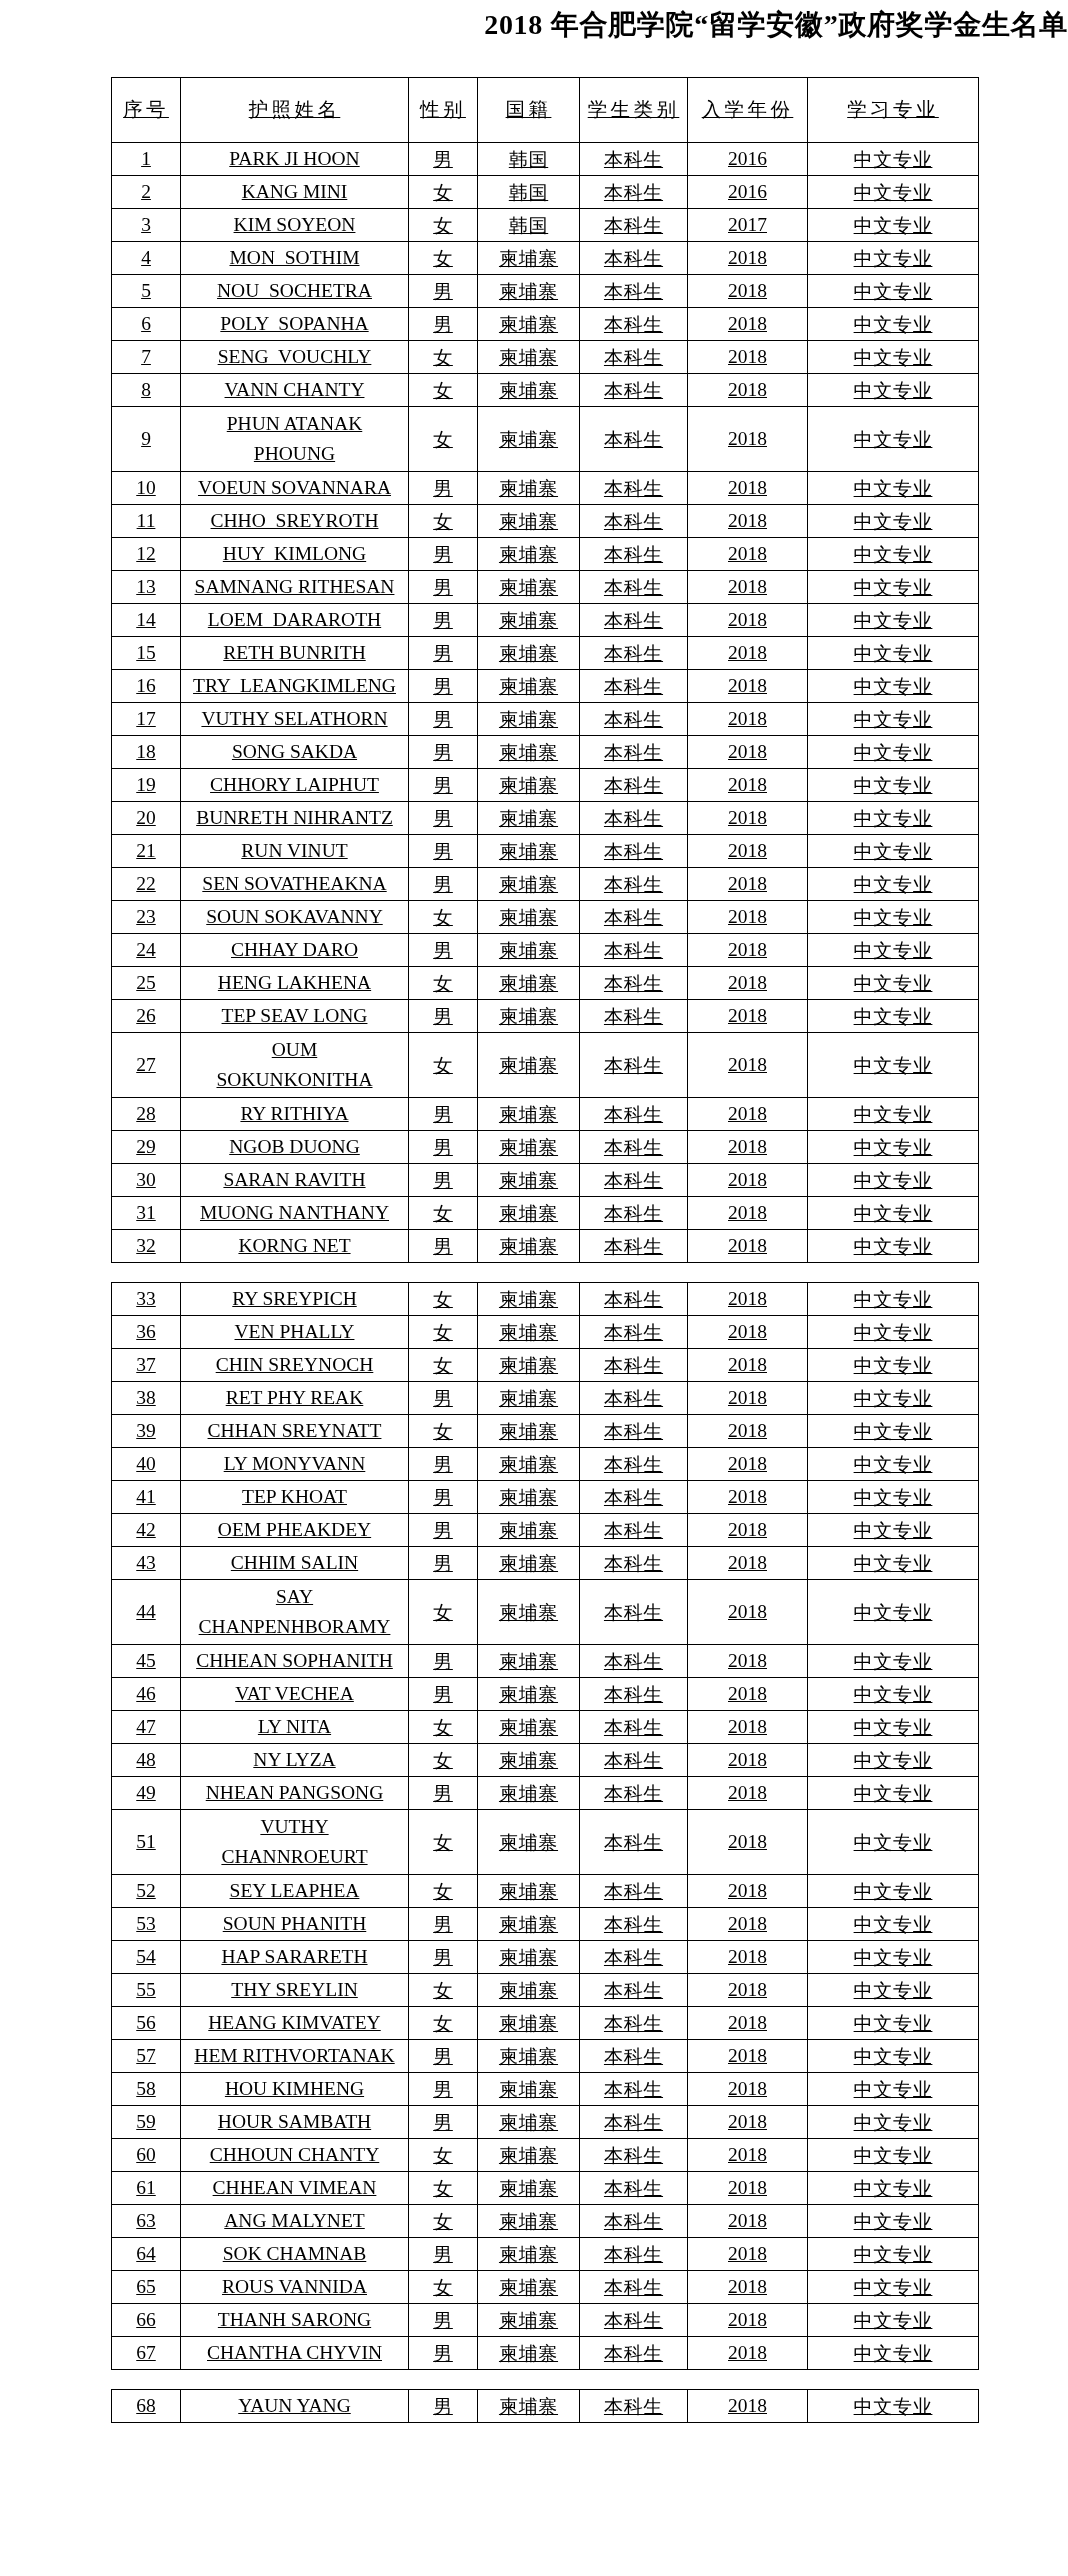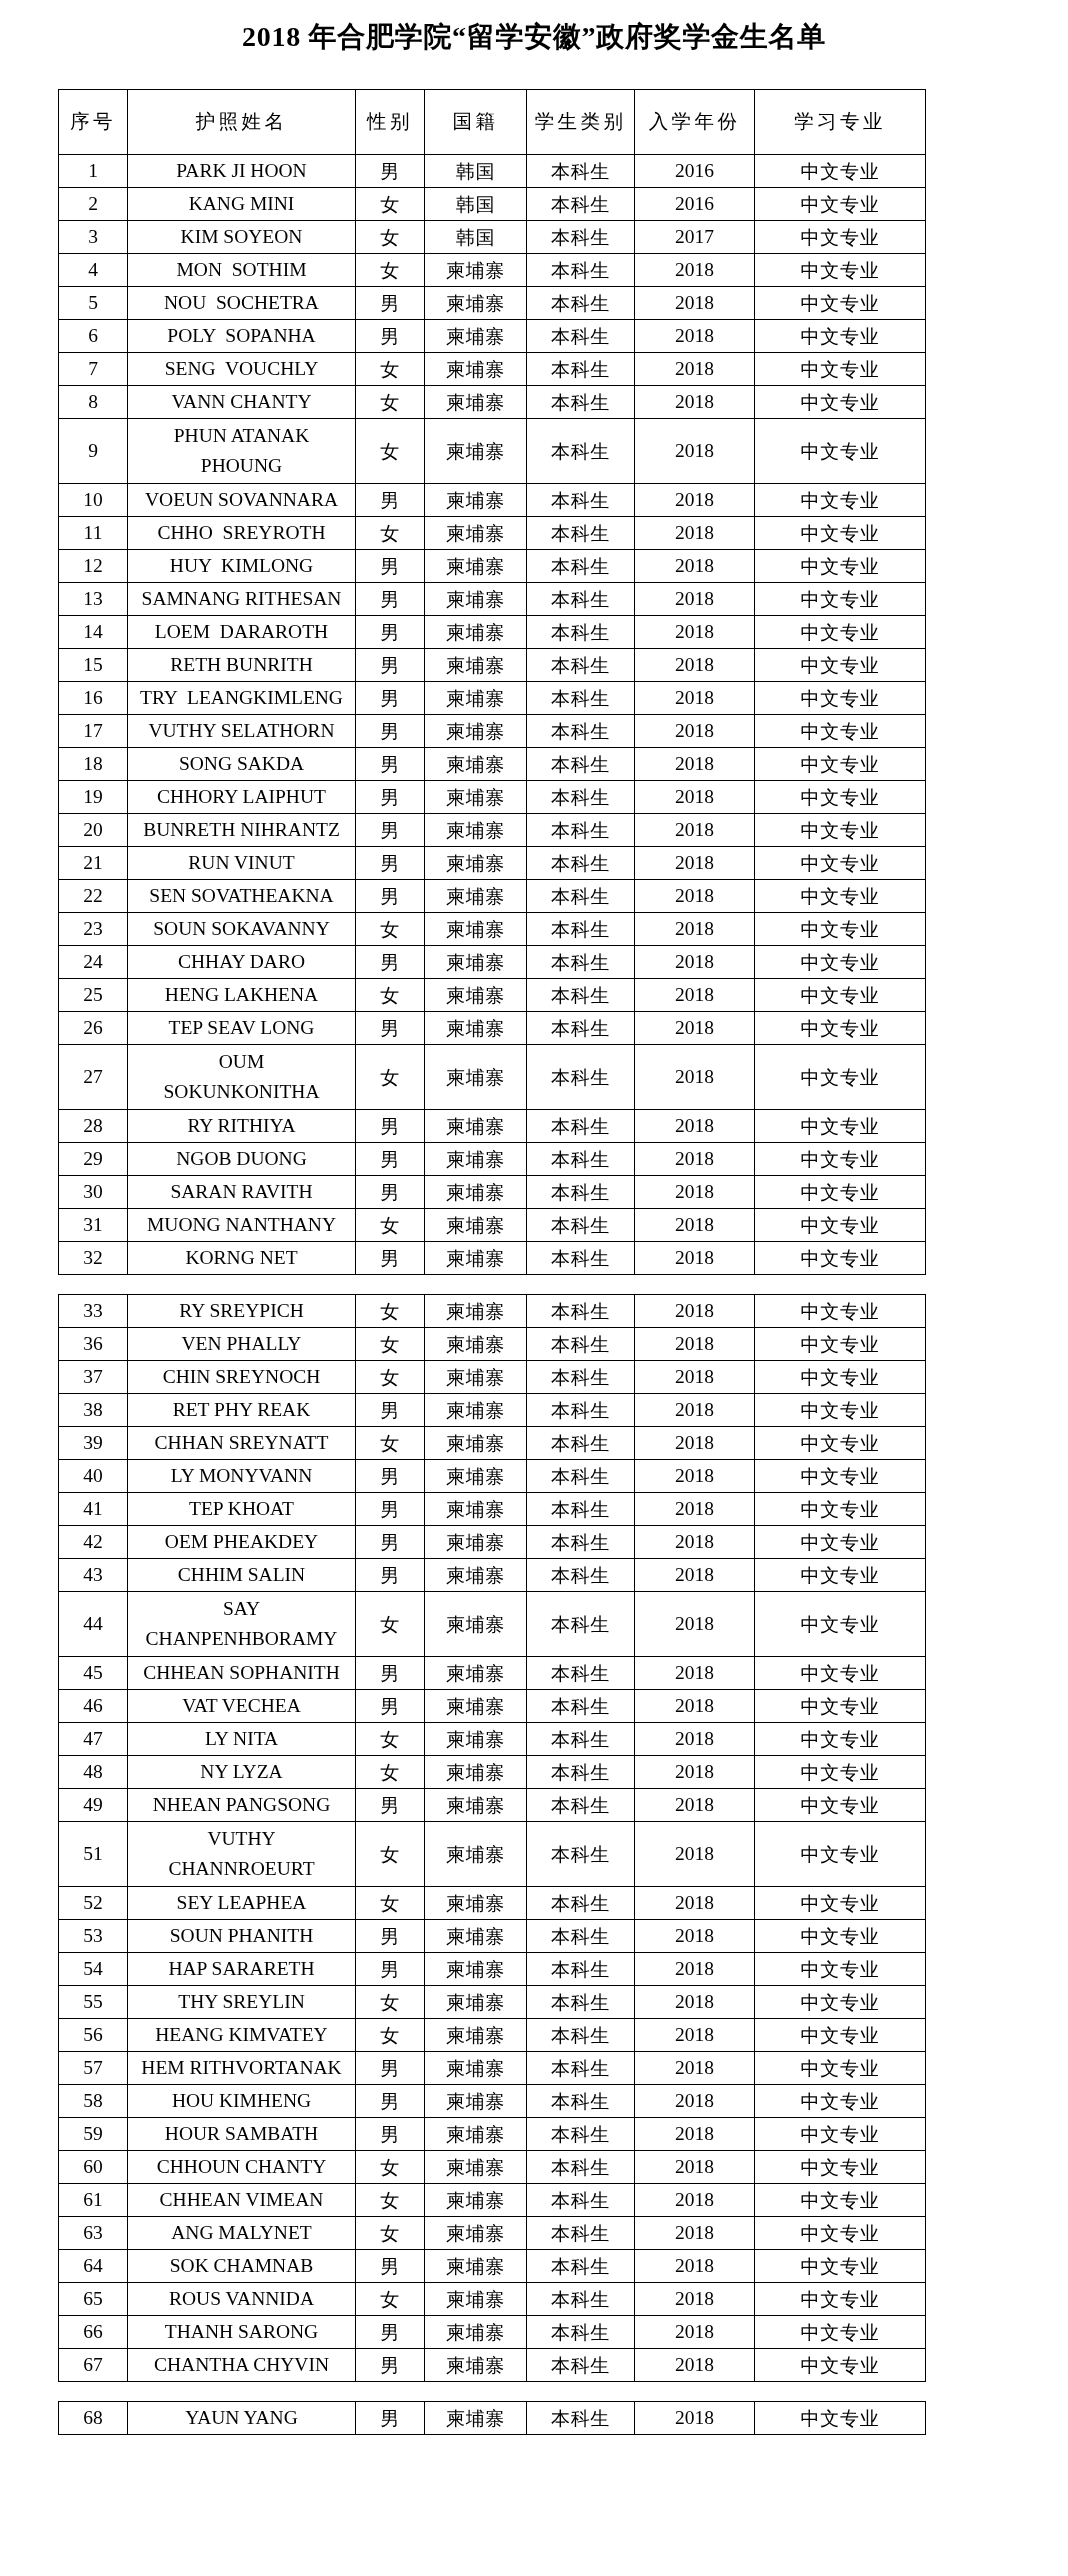--- a/index.html
+++ b/index.html
@@ -2,27 +2,27 @@
 <html style="font-size:10.8px"><head>
 <meta charset="utf-8">
 <style>
   html,body { margin:0; padding:0; background:#ffffff; }
   .page {
     width:1068px; height:2576px; overflow:hidden; position:relative;
     background:#ffffff; color:#000000;
     font-family:"Liberation Serif","DejaVu Serif",serif;
   }
   .doc-title {
-    margin:12px; padding-top:9.4px; height:32px; line-height:32px;
-    text-align:center; font-size:28px; font-weight:bold; letter-spacing:0.7px;
+    margin:0; padding-top:9.4px; height:32px; line-height:32px;
+    text-align:right; font-size:28px; font-weight:bold; letter-spacing:0.7px;
   }
   #tables { }
   table.roster {
     border-collapse:collapse; table-layout:fixed;
-    width:867px; margin-left:58px;
+    width:867px; margin-left:111px;text-decoration:underline;
   }
   table.roster.first { margin-top:36px; }
   table.roster.cont  { margin-top:19px; }
   col.c-no     { width:69px; }
   col.c-name   { width:228px; }
   col.c-gender { width:69px; }
   col.c-nat    { width:102px; }
   col.c-cat    { width:108px; }
   col.c-year   { width:120px; }
   col.c-major  { width:171px; }

